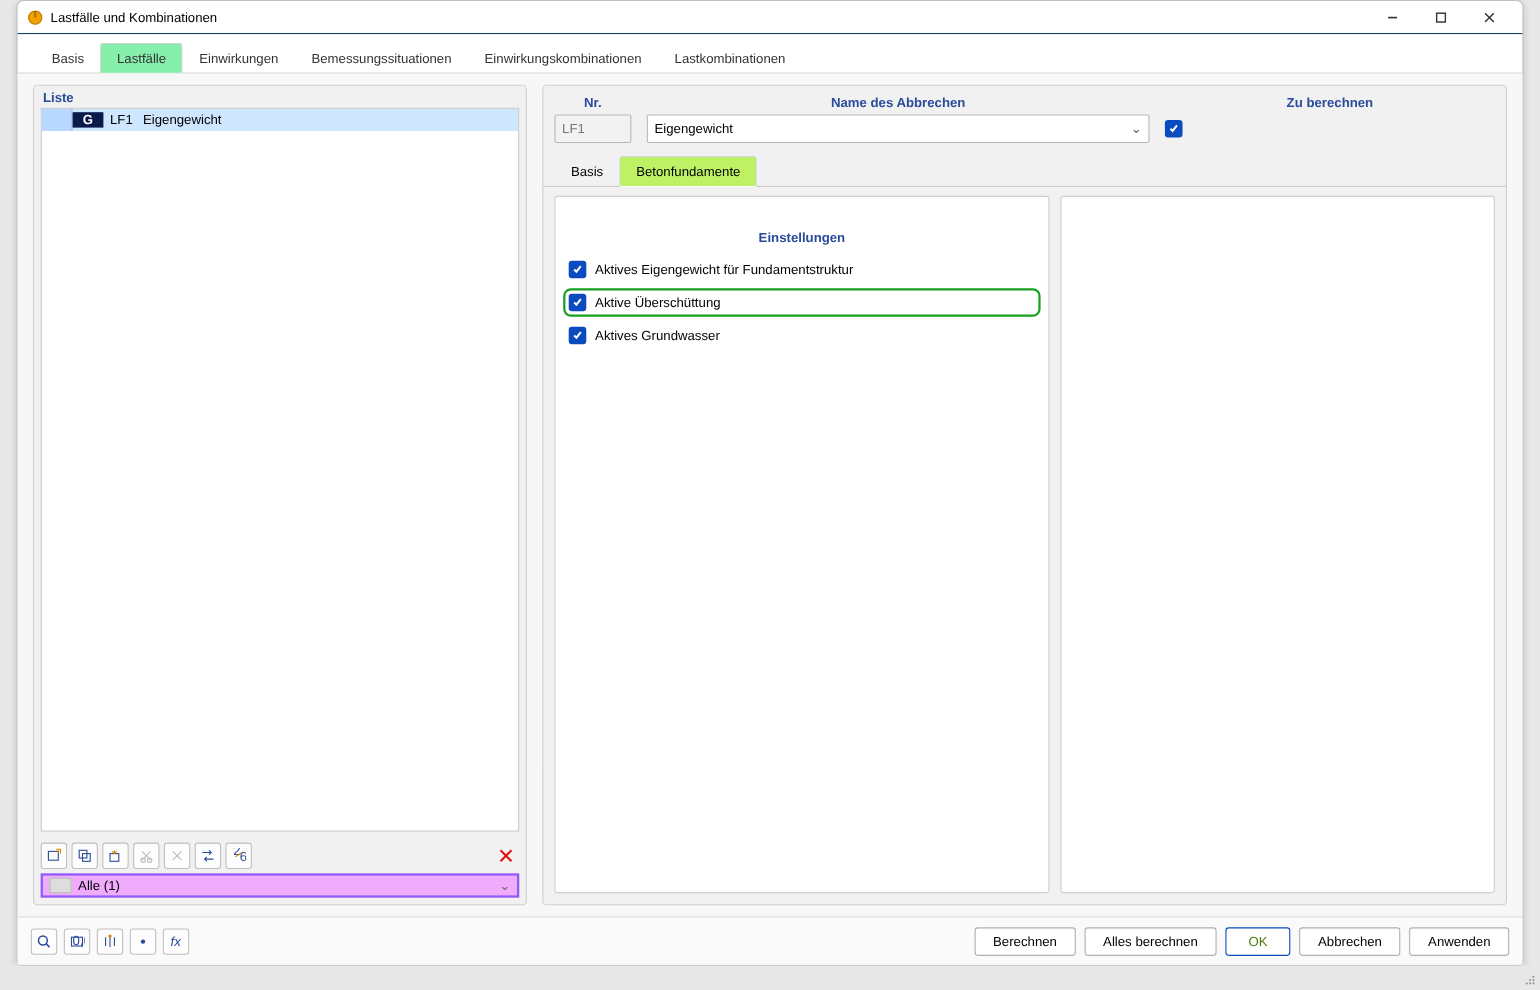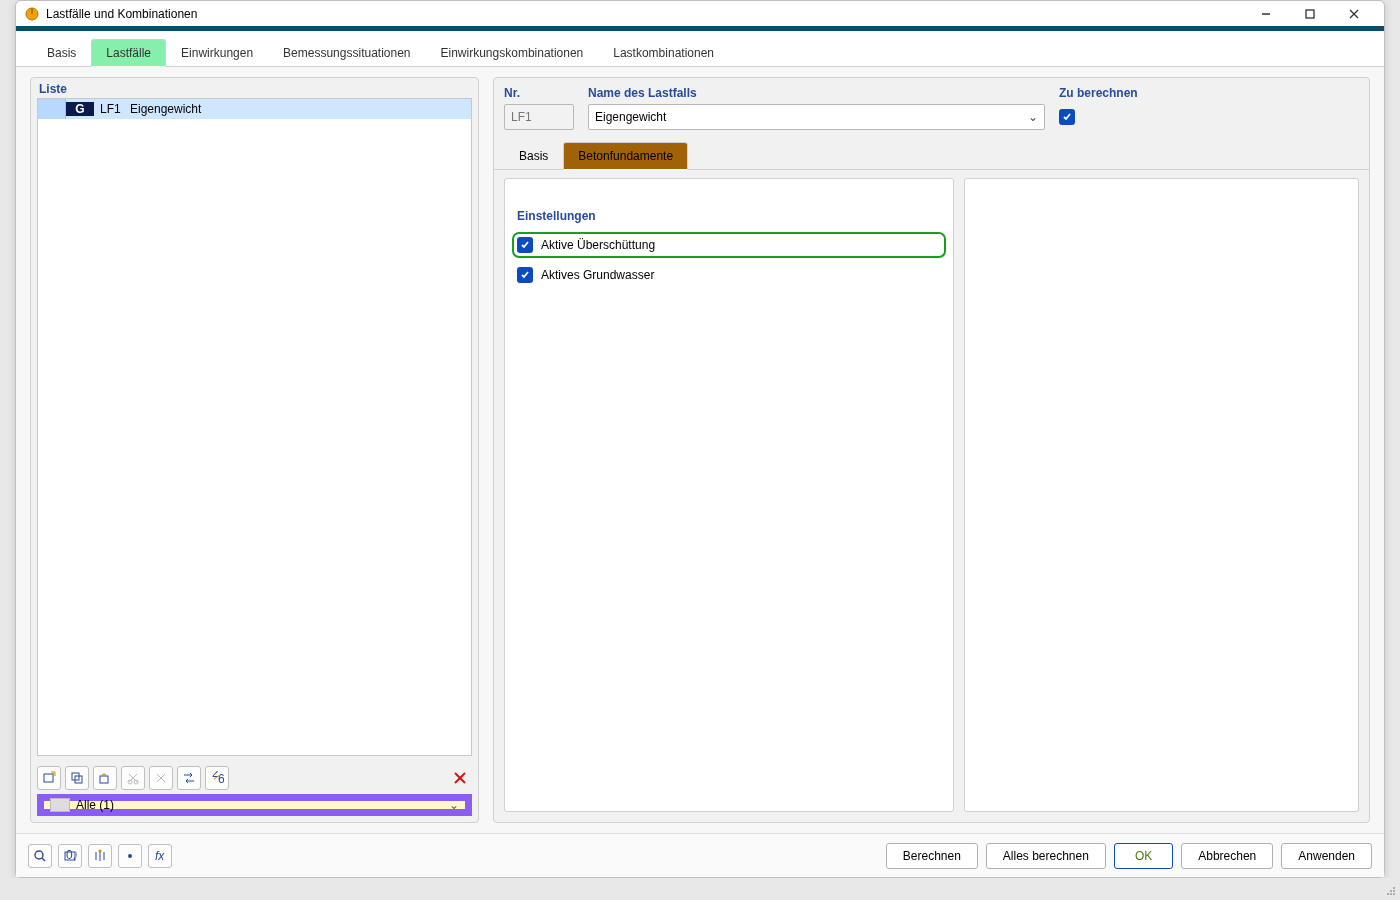--- a/index.html
+++ b/index.html
@@ -1,57 +1,57 @@
 <!DOCTYPE html>
 <html><head>
 <meta charset="utf-8">
 <style>
   * { box-sizing: border-box; font-family: "Segoe UI", Tahoma, sans-serif; font-size: 12px; }
   body { margin: 0; background: #e8e8e8; overflow: hidden; }
   .window { width: 1370px; height: 878px; margin: 0 auto; background: #fff; border: 1px solid #bfbfbf; border-radius: 6px; display: flex; flex-direction: column; box-shadow: 0 2px 8px rgba(0,0,0,0.15); }
-  .titlebar { height: 30px; display: flex; align-items: center; padding: 0 8px; border-bottom: 5px solid #0c4a6e; }
+  .titlebar { height: 30px; display: flex; align-items: center; padding: 0 8px; border-bottom: 1px solid #0c4a6e; }
   .titlebar .app-icon { width:16px; height:16px; margin-right:6px; display:inline-flex; align-items:center; justify-content:center;}
   .titlebar .title { flex: 1; }
   .winbtn { width: 44px; height: 28px; display:flex; align-items:center; justify-content:center; color:#333;}
   .tabs-main { display:flex; gap:0; padding: 8px 16px 0 16px; border-bottom: 1px solid #d0d0d0; }
   .mtab { padding: 6px 14px; color:#333; border:1px solid transparent; border-bottom:none; cursor:pointer;}
   .mtab.active { background:#86efac; border-color:#d0d0d0; border-bottom:1px solid #f7f7f7; margin-bottom:-1px; border-radius:3px 3px 0 0;}
   .body { flex:1; display:flex; gap:14px; padding: 10px 14px; background:#f7f7f7; min-height:0;}
   .panel-left, .panel-right { border:1px solid #d0d0d0; border-radius:4px; background:#f1f1f1; display:flex; flex-direction:column; min-height:0; }
   .panel-left { width: 449px; }
-  .panel-right { flex:1; }
+  .panel-right { flex:1;text-align:center; }
   .section-label { color:#2a4b9b; font-weight:600; padding: 4px 8px 2px 8px; }
   .list-box { flex:1; margin: 0 6px 6px 6px; background:#fff; border:1px solid #c8c8c8; }
   .list-row { display:flex; align-items:center; height:20px; background:#cfe6ff; }
   .list-row .spacer { width:28px; height:100%; background:#b8d8ff; border-right:1px solid #99c2f0;}
   .badge-g { width:28px; background:#0a1a4a; color:#fff; text-align:center; font-weight:600; margin-right:4px;}
   .lf-code { width:32px; padding-left:2px;}
   .toolbar-small { display:flex; gap:4px; padding: 4px 6px; align-items:center;}
   .tbtn { width:24px; height:24px; border:1px solid #c0c0c0; background:#fdfdfd; border-radius:3px; display:flex; align-items:center; justify-content:center; color:#2a4b9b;}
   .tbtn.disabled { color:#b0b0b0; }
   .tbtn svg { width:14px; height:14px; }
   .del-x { margin-left:auto; width:24px; height:24px; display:flex; align-items:center; justify-content:center; color:#d11;}
   .filter-row { display:flex; align-items:center; margin:0 6px 6px 6px;}
-  .filter-select { flex:1; height:22px; border:7px solid #8b5cf6; background:#fef9c3; display:flex; align-items:center; padding:0 6px; position:relative;}
+  .filter-select { flex:1; height:22px; border:2px solid #8b5cf6; background:#f0abfc; display:flex; align-items:center; padding:0 6px; position:relative;}
   .filter-select .sw { width:20px; height:14px; background:#ddd; border:1px solid #bbb; margin-right:6px;}
   .filter-select .chev { margin-left:auto; color:#666;}
   .right-top { display:flex; gap:14px; padding:8px 10px;}
   .field-group { display:flex; flex-direction:column; gap:4px; }
   .field-group.nr { width:70px; }
   .field-group.name { flex:1; }
   .field-group.calc { width:300px; }
   .field-label { color:#2a4b9b; font-weight:600; }
   .input { height:26px; border:1px solid #b8b8b8; background:#fff; padding:0 6px; display:flex; align-items:center; border-radius:2px;}
   .input.disabled { background:#f2f2f2; color:#777;}
   .select { position:relative; }
   .select .chev { margin-left:auto; color:#555;}
   .chk { width:16px; height:16px; border-radius:3px; background:#0a4bbf; display:inline-flex; align-items:center; justify-content:center; color:#fff; }
   .subtabs { display:flex; gap:0; padding: 4px 10px 0 10px; border-bottom:1px solid #d0d0d0;}
   .stab { padding: 6px 14px; border:1px solid transparent; border-bottom:none; cursor:pointer;}
-  .stab.active { background:#a16207; border-color:#d0d0d0; border-bottom:1px solid #fff; margin-bottom:-1px; border-radius:3px 3px 0 0;}
+  .stab.active { background:#bef264; border-color:#d0d0d0; border-bottom:1px solid #fff; margin-bottom:-1px; border-radius:3px 3px 0 0;}
   .sub-body { flex:1; display:flex; gap:10px; padding:8px 10px 10px 10px; min-height:0;}
   .settings-col { width:450px; border:1px solid #d0d0d0; background:#fff; border-radius:3px; padding:10px 12px; display:flex; flex-direction:column; gap:14px;}
   .preview-col { flex:1; border:1px solid #d0d0d0; background:#fff; border-radius:3px;}
   .chk-row { display:flex; align-items:center; gap:8px;}
   .chk-row.highlight { outline:2px solid #16a020; outline-offset:3px; border-radius:2px;}
   .footer { height:44px; border-top:1px solid #ddd; display:flex; align-items:center; padding:0 12px; gap:8px; background:#fafafa;}
   .footer .left-tools { display:flex; gap:6px;}
   .footer .spacer { flex:1;}
   .btn { height:26px; padding:0 16px; border:1px solid #b0b0b0; border-radius:3px; background:#fff; cursor:pointer; display:flex; align-items:center;}
   .btn.primary { border-color:#0a4bbf; color:#4d7c0f; padding:0 20px;}
@@ -173,21 +173,21 @@
 
     <div class="panel-right">
       <div class="right-top">
         <div class="field-group nr">
           <div class="field-label">Nr.</div>
           <div class="input disabled">
               <span>LF1</span>
             </div>
         </div>
         <div class="field-group name">
-          <div class="field-label">Name des Lastfalls</div>
+          <div class="field-label">Name des Abbrechen</div>
           <div class="input select">
             <span>Eigengewicht</span>
             <span class="chev">⌄</span>
           </div>
         </div>
         <div class="field-group calc">
           <div class="field-label">Zu berechnen</div>
           <div style="height:26px; display:flex; align-items:center;">
             <span class="chk">
                 <svg width="10" height="10">
@@ -200,20 +200,28 @@
 
       <div class="subtabs">
         <div class="stab">Basis</div>
         <div class="stab active">Betonfundamente</div>
       </div>
 
       <div class="sub-body">
         <div class="settings-col">
           <div class="section-label" style="padding:0;margin-top:20px;">Einstellungen</div>
 
+          <div class="chk-row">
+            <span class="chk">
+                <svg width="10" height="10">
+                  <polyline points="2,5 4,7 8,2" fill="none" stroke="#fff" stroke-width="1.8"></polyline>
+                </svg>
+              </span>
+            <span>Aktives Eigengewicht für Fundamentstruktur</span>
+          </div>
 
           <div class="chk-row highlight">
             <span class="chk">
                 <svg width="10" height="10">
                   <polyline points="2,5 4,7 8,2" fill="none" stroke="#fff" stroke-width="1.8"></polyline>
                 </svg>
               </span>
             <span>Aktive Überschüttung</span>
           </div>
 

